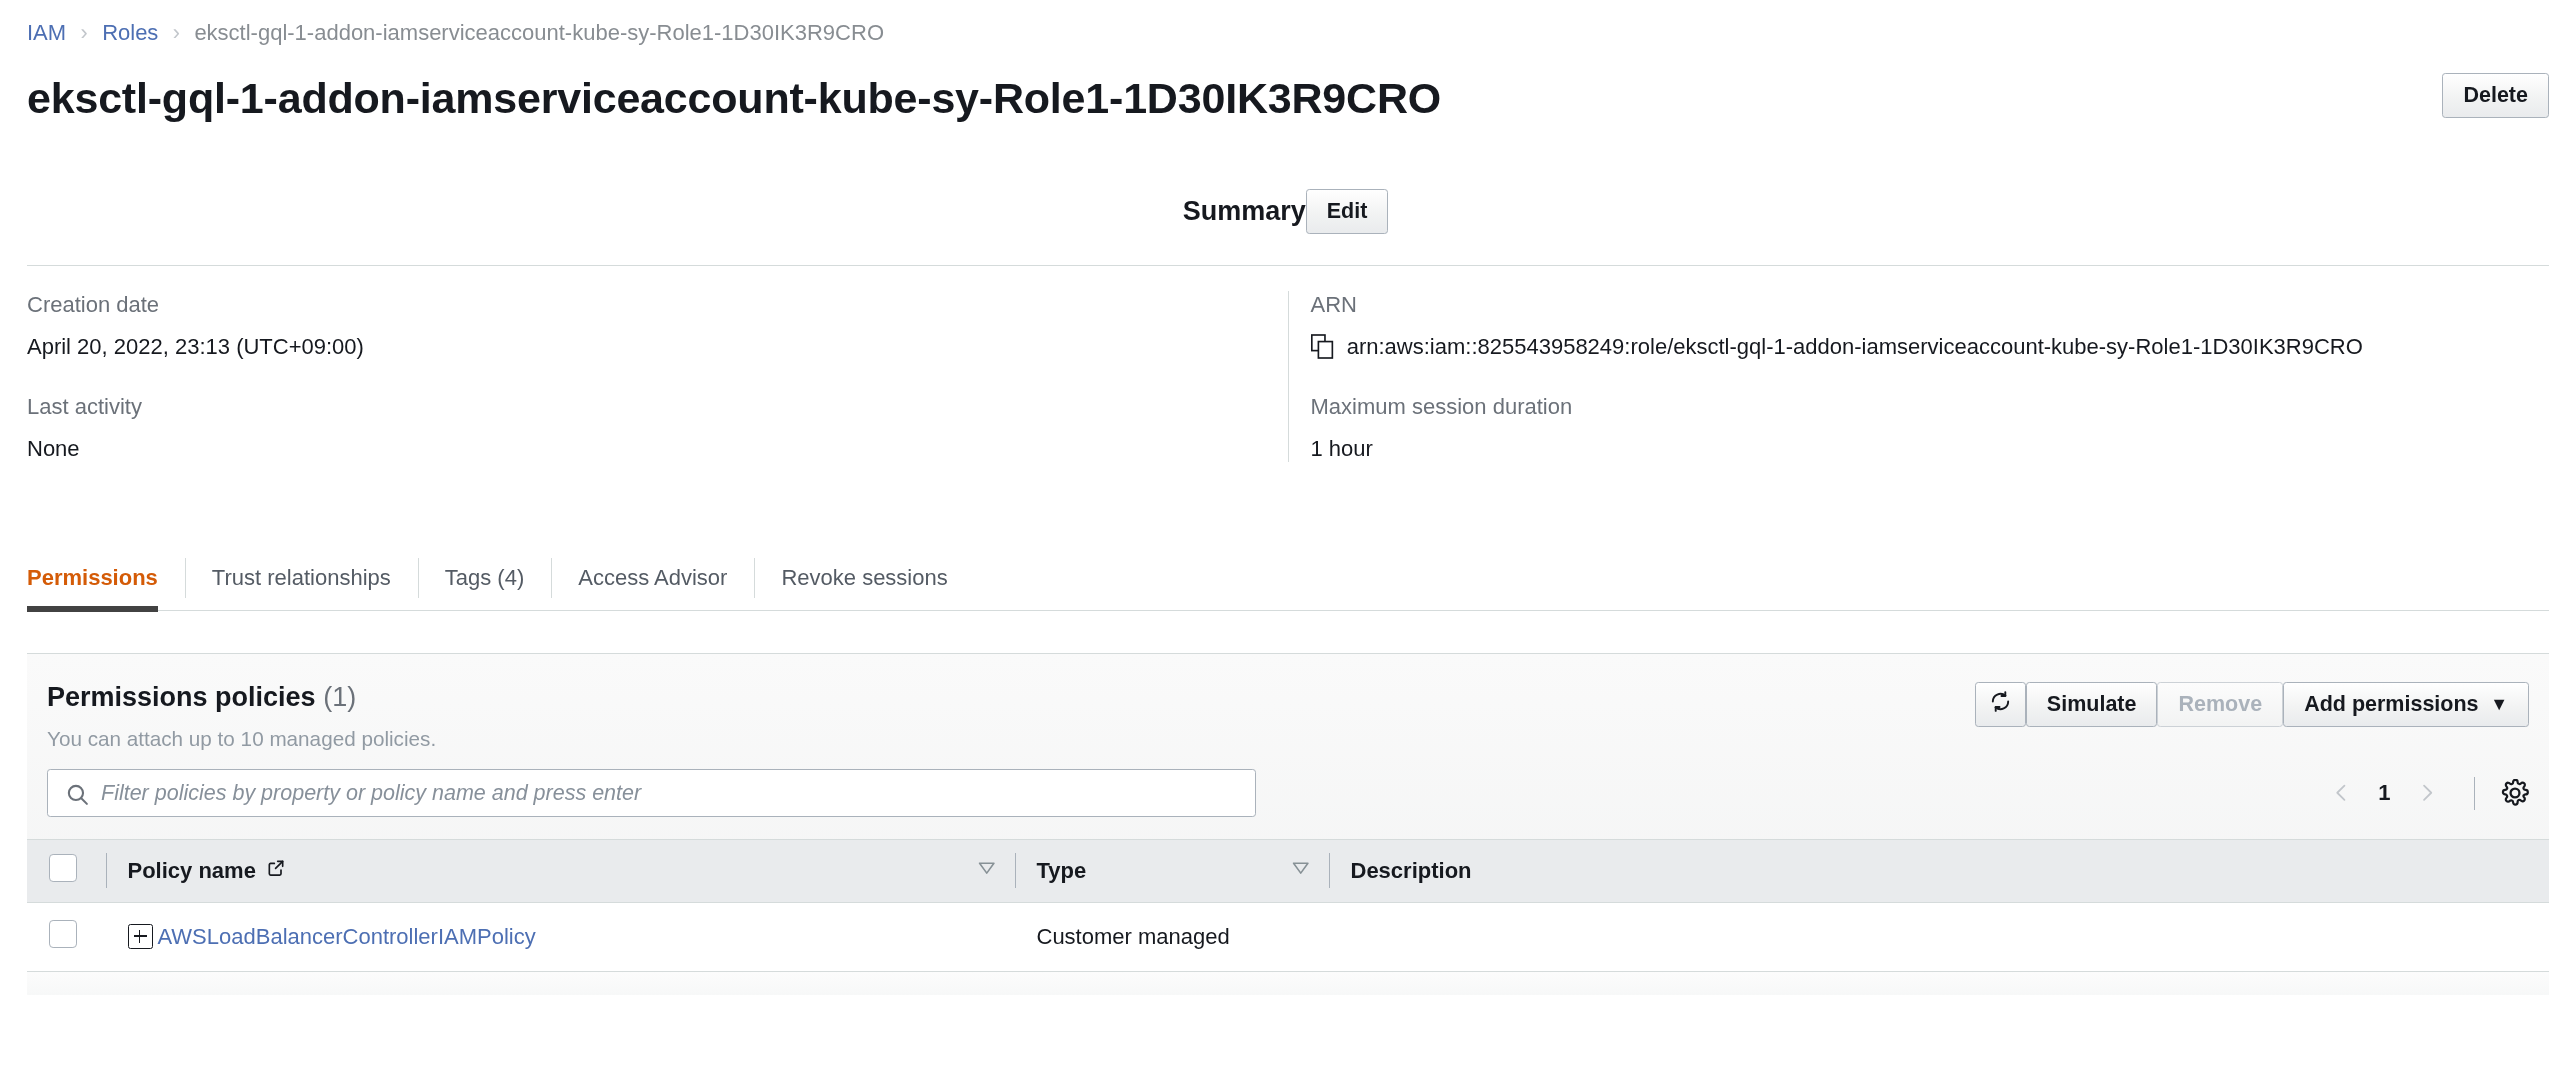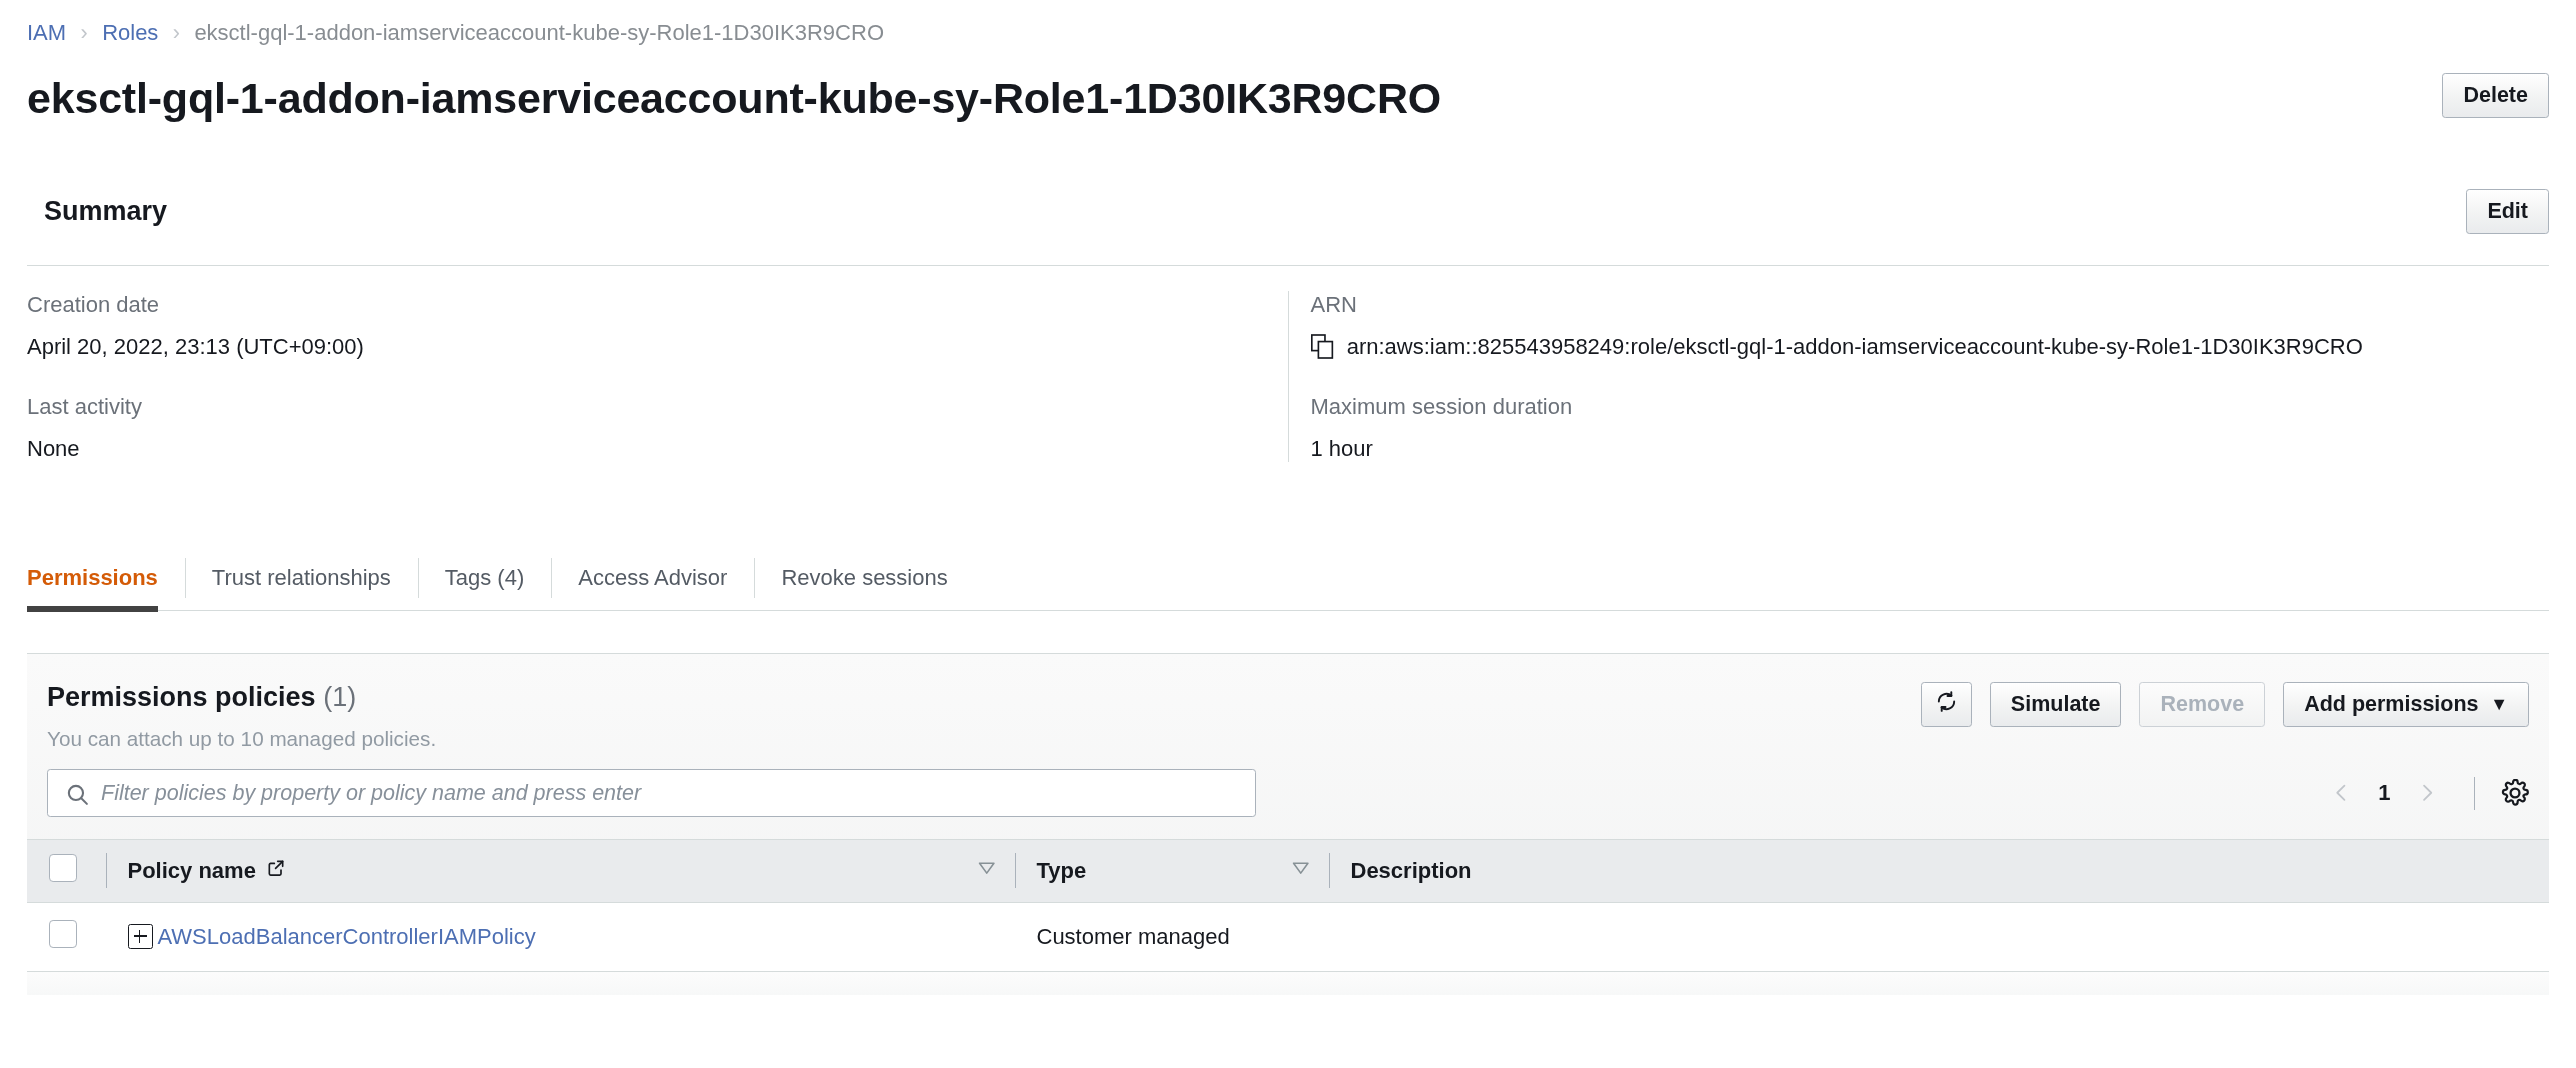--- a/index.html
+++ b/index.html
@@ -44,22 +44,22 @@
     background: linear-gradient(to bottom, #ffffff 0%, #f2f3f3 55%, #e9ebed 100%);
     color: #16191f; font-size: 21.5px; font-weight: bold;
     font-family: "Liberation Sans", sans-serif;
     cursor: pointer; white-space: nowrap;
   }
   .btn.disabled { color: #aab2bb; border-color: #ccd1d6; cursor: default; background: linear-gradient(to bottom,#fcfcfc 0%,#f2f3f3 100%); }
   .btn.icon-only { width: 51px; padding: 0; }
 
   
   .summary-row {
-    position: absolute; left: 44px; top: 188px; right: 27px;
-    display: flex; align-items: center; justify-content: space-between; height: 46px;
+    position: absolute; left: 22px; top: 188px; right: 27px;
+    display: flex; align-items: center; justify-content: center; height: 46px;
   }
   .summary-title { font-size: 27px; font-weight: bold; color: #16191f; }
 
   .hr-main {
     position: absolute; left: 27px; right: 27px; top: 265px;
     height: 0.8px; background: #d5dbdb;
   }
 
   
   .details {
@@ -106,21 +106,21 @@
     border-top: 0.8px solid #d5dbdb;
     background: linear-gradient(to bottom, #fafafa 0%, #f2f3f3 100%);
   }
   .panel-head {
     display: flex; align-items: flex-start; justify-content: space-between;
     padding: 28px 20px 0 20px;
   }
   .panel-heading { font-size: 27px; font-weight: bold; color: #16191f; }
   .panel-heading .count { color: #6b7179; font-weight: normal; }
   .panel-sub { font-size: 20.7px; color: #919aa3; margin-top: 14px; }
-  .panel-actions { display: flex; align-items: flex-end; gap: 18px; }
+  .panel-actions { display: flex; align-items: flex-end; }
 
   
   .filter-row {
     display: flex; align-items: center; justify-content: space-between;
     padding: 18px 20px 21.5px 20px; gap: 37px;
   }
   .search-box {
     position: relative; width: 1209px; height: 48px;
     background: #ffffff; border: 0.8px solid #aab2bb; border-radius: 3.3px;
     display: flex; align-items: center; padding-left: 51px;

